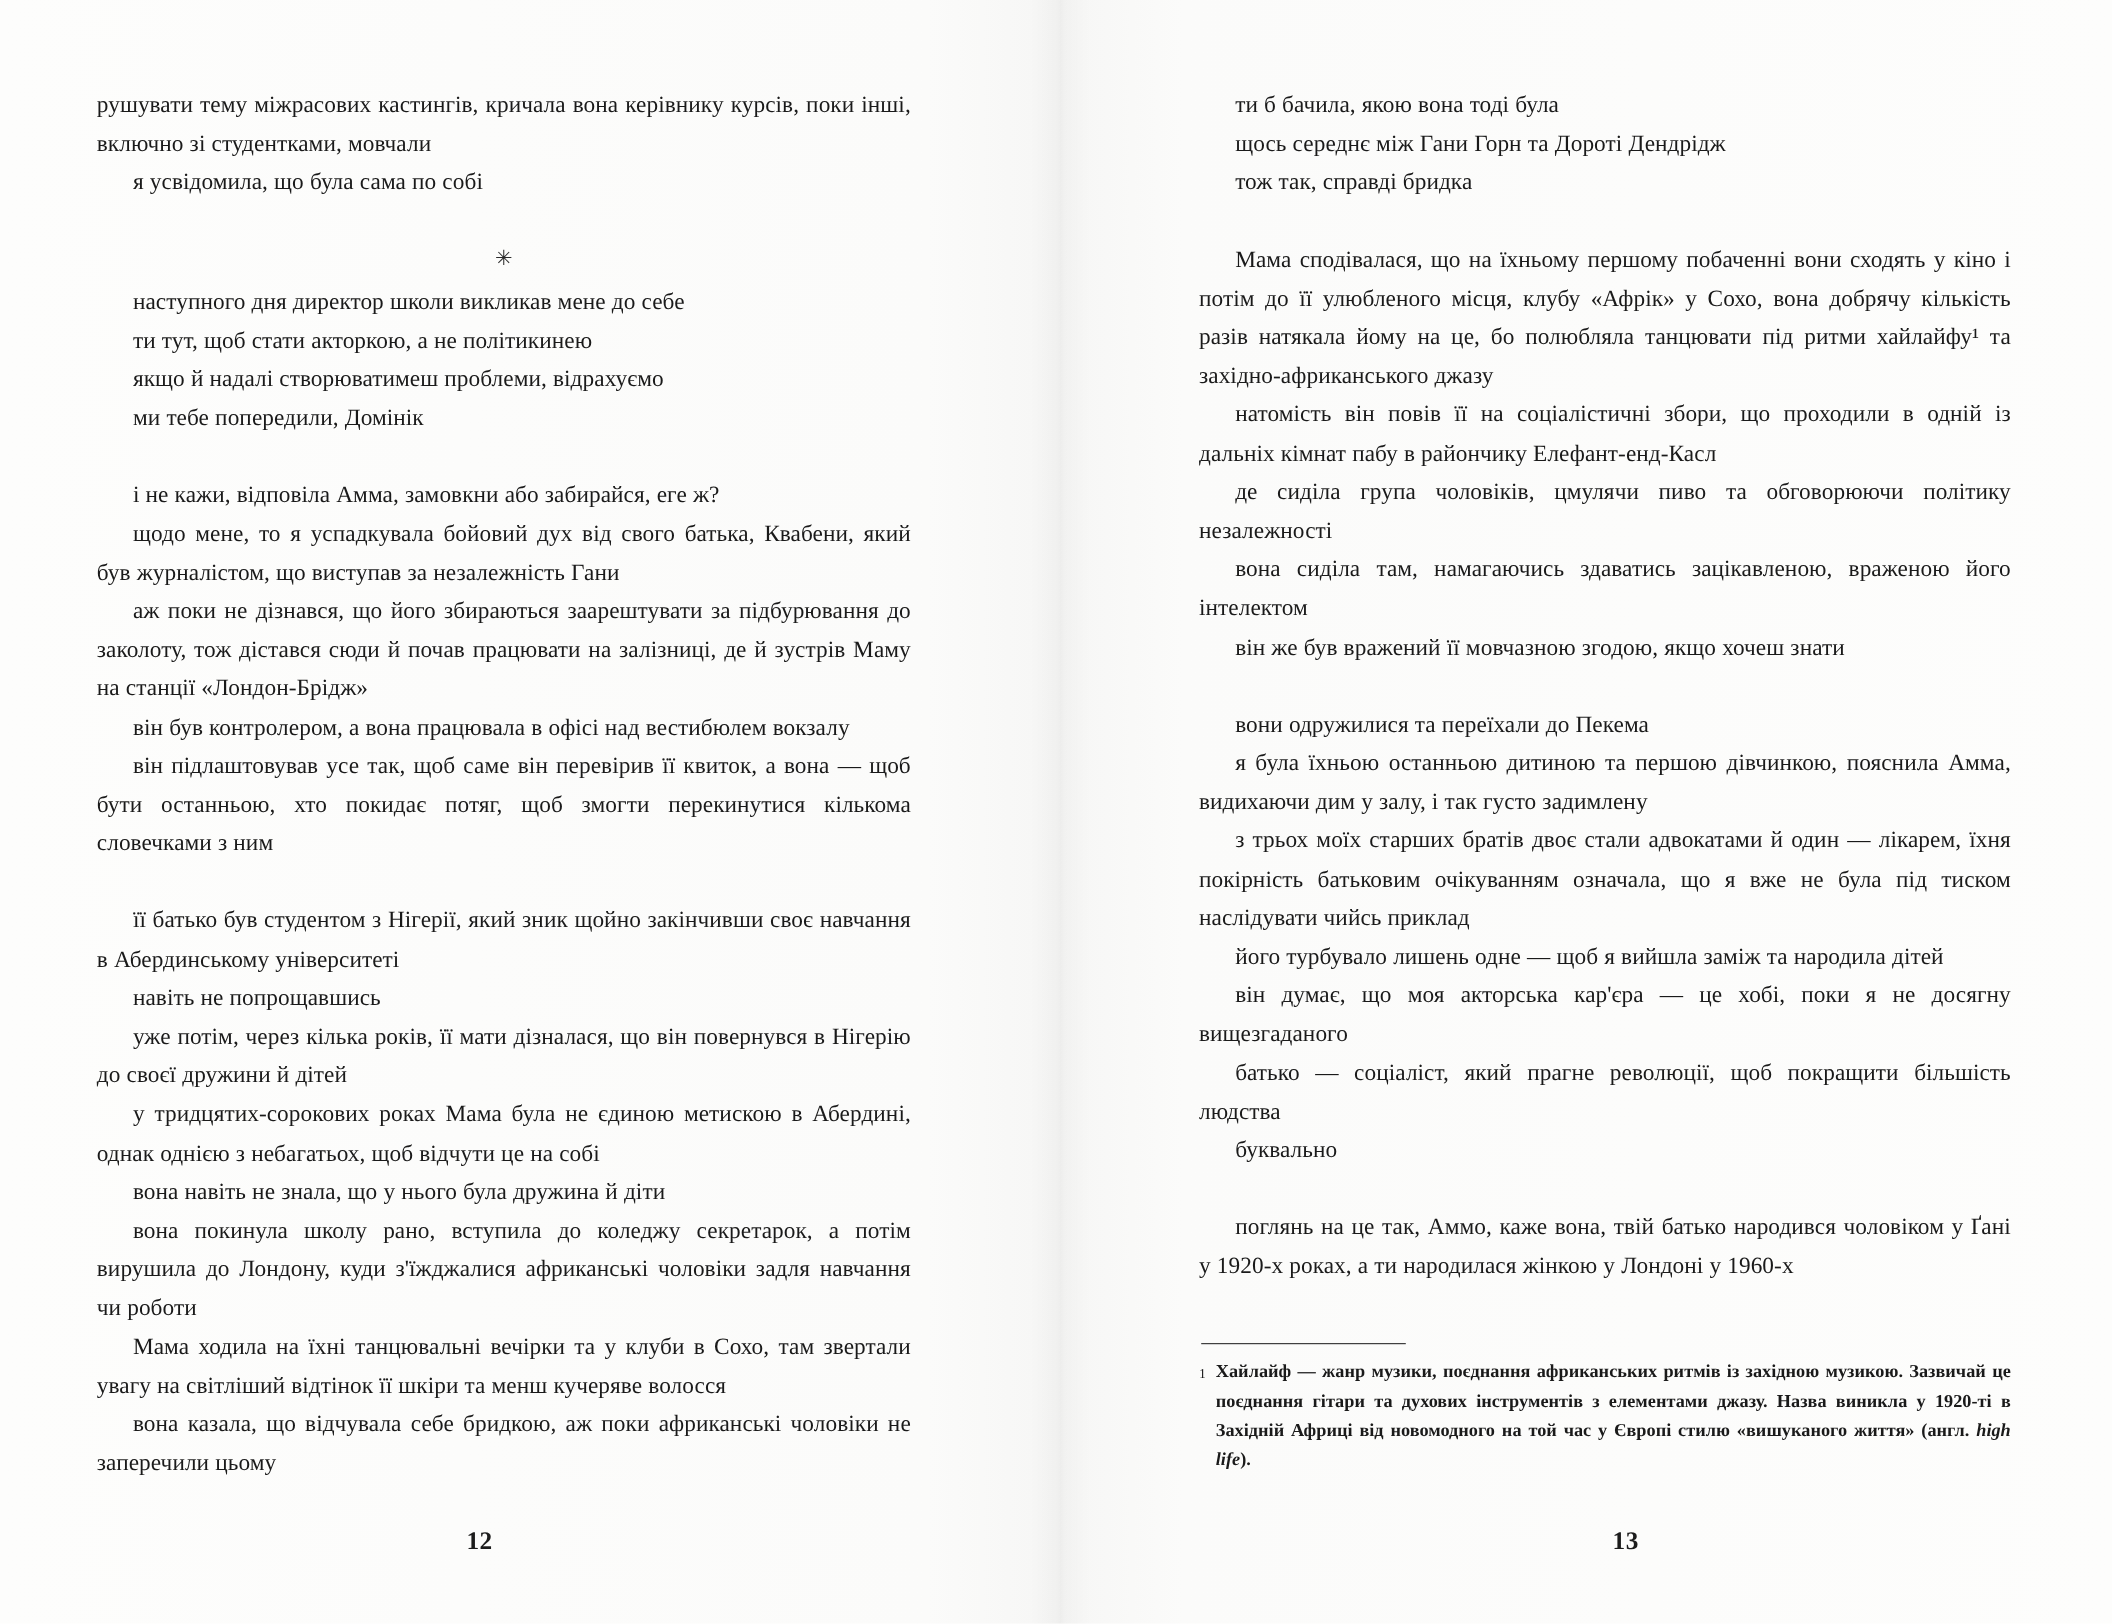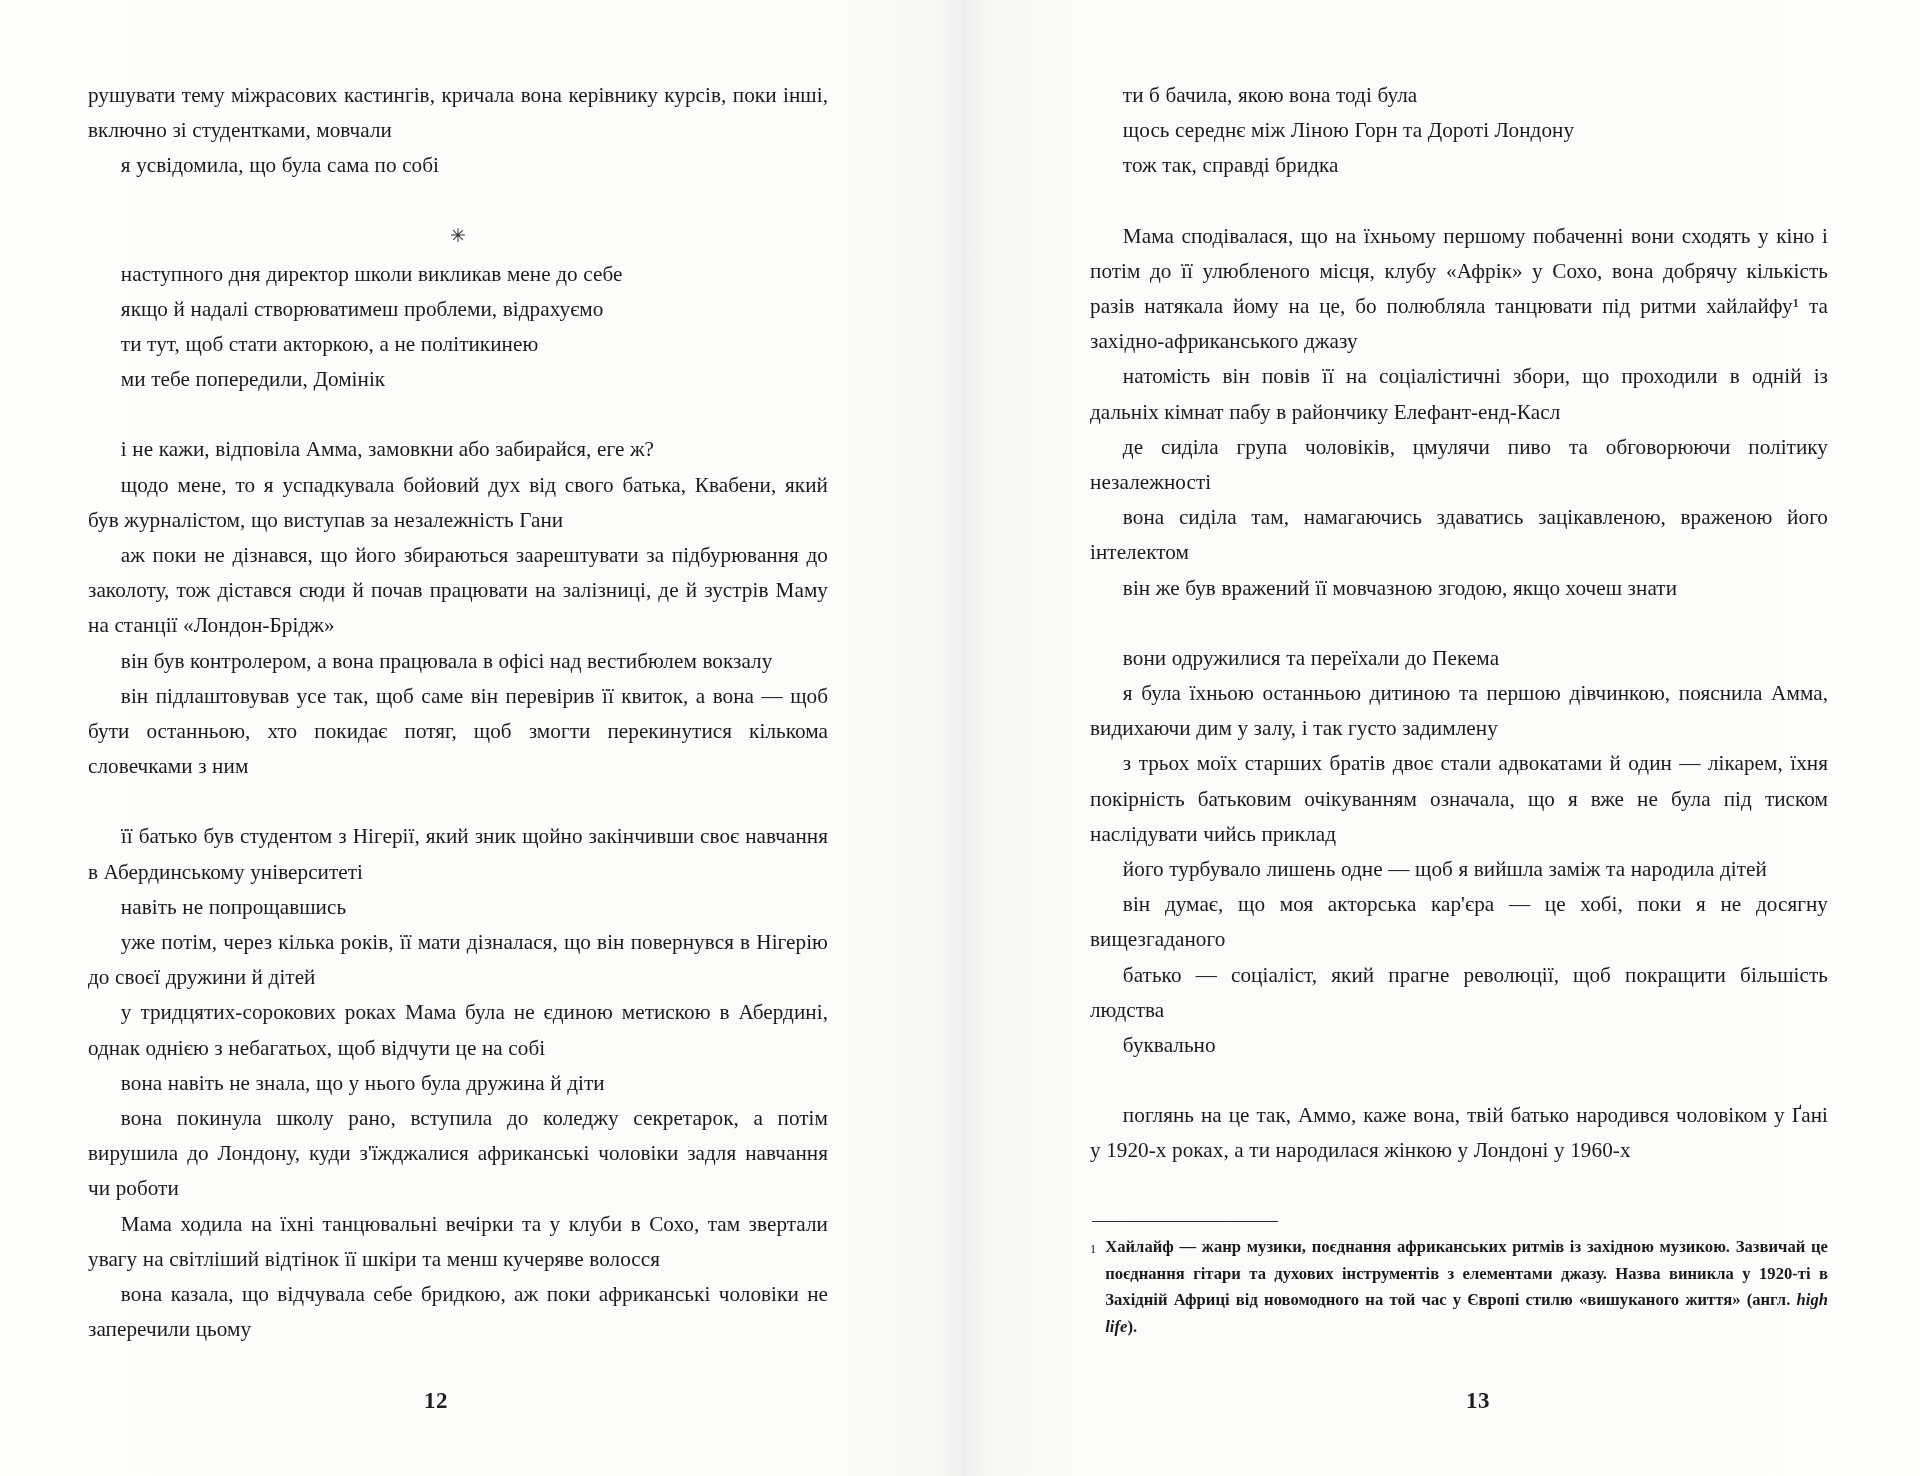--- a/index.html
+++ b/index.html
@@ -149,22 +149,22 @@
   <div class="page page-left">
     <div class="textblock">
 
       <p class="para noindent">рушувати тему міжрасових кастингів, кричала вона керівнику кур­сів, поки інші, включно зі студентками, мовчали</p>
       <p class="para">я усвідомила, що була сама по собі</p>
 
       <div class="gap-1"></div>
       <div class="dinkus">✳</div>
 
       <p class="para">наступного дня директор школи викликав мене до себе</p>
+      <p class="para">ти тут, щоб стати акторкою, а не політикинею</p>
       <p class="para">якщо й надалі створюватимеш проблеми, відрахуємо</p>
-      <p class="para">ти тут, щоб стати акторкою, а не політикинею</p>
       <p class="para">ми тебе попередили, Домінік</p>
 
       <div class="gap-1"></div>
 
       <p class="para">і не кажи, відповіла Амма, замовкни або забирайся, еге ж?</p>
       <p class="para">щодо мене, то я успадкувала бойовий дух від свого батька, Ква­бени, який був журналістом, що виступав за незалежність Гани</p>
       <p class="para">аж поки не дізнався, що його збираються заарештувати за під­бурювання до заколоту, тож дістався сюди й почав працювати на залізниці, де й зустрів Маму на станції «Лондон-Брідж»</p>
       <p class="para">він був контролером, а вона працювала в офісі над вестибюлем вокзалу</p>
       <p class="para">він підлаштовував усе так, щоб саме він перевірив її квиток, а вона — щоб бути останньою, хто покидає потяг, щоб змогти пе­рекинутися кількома словечками з ним</p>
 
@@ -180,21 +180,21 @@
       <p class="para">вона казала, що відчувала себе бридкою, аж поки африканські чоловіки не заперечили цьому</p>
     </div>
 
     <div class="folio">12</div>
   </div>
 
   <div class="page page-right">
     <div class="textblock">
 
       <p class="para">ти б бачила, якою вона тоді була</p>
-      <p class="para">щось середнє між Ліною Горн та Дороті Лондону</p>
+      <p class="para">щось середнє між Гани Горн та Дороті Дендрідж</p>
       <p class="para">тож так, справді бридка</p>
 
       <div class="gap-1"></div>
 
       <p class="para">Мама сподівалася, що на їхньому першому побаченні вони схо­дять у кіно і потім до її улюбленого місця, клубу «Афрік» у Сохо, вона добрячу кількість разів натякала йому на це, бо полюбляла танцювати під ритми хайлайфу¹ та західно-африканського джазу</p>
       <p class="para">натомість він повів її на соціалістичні збори, що проходили в одній із дальніх кімнат пабу в райончику Елефант-енд-Касл</p>
       <p class="para">де сиділа група чоловіків, цмулячи пиво та обговорюючи полі­тику незалежності</p>
       <p class="para">вона сиділа там, намагаючись здаватись зацікавленою, враже­ною його інтелектом</p>
       <p class="para">він же був вражений її мовчазною згодою, якщо хочеш знати</p>
 

